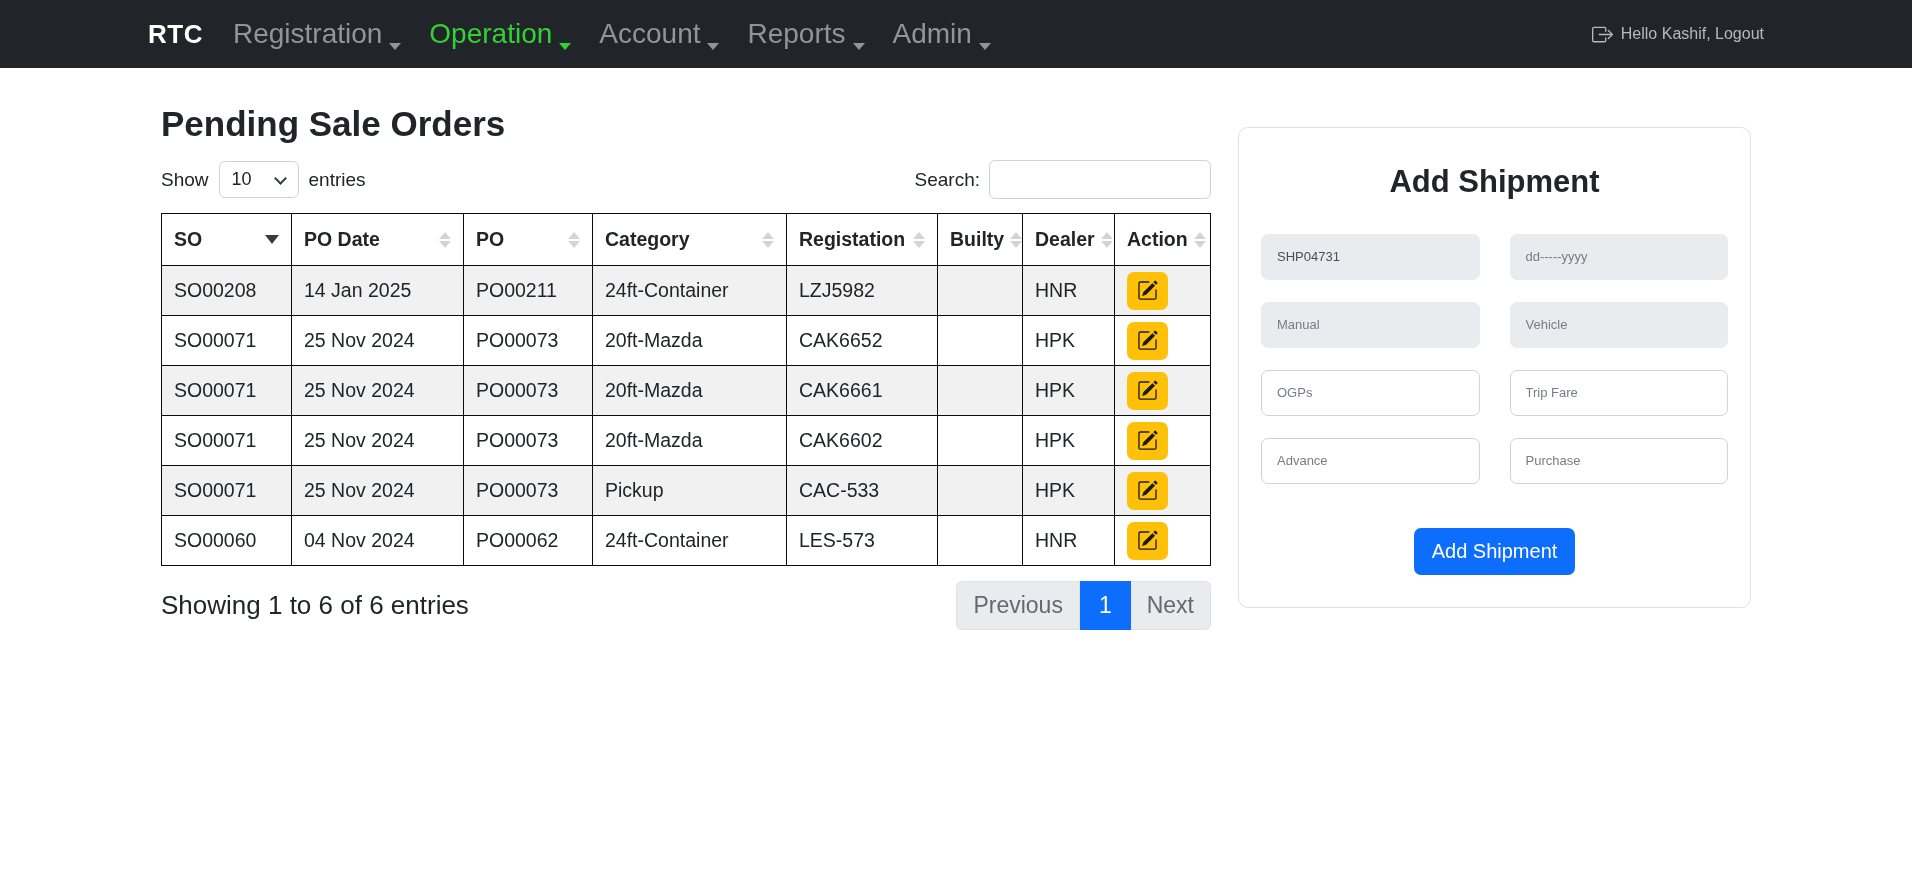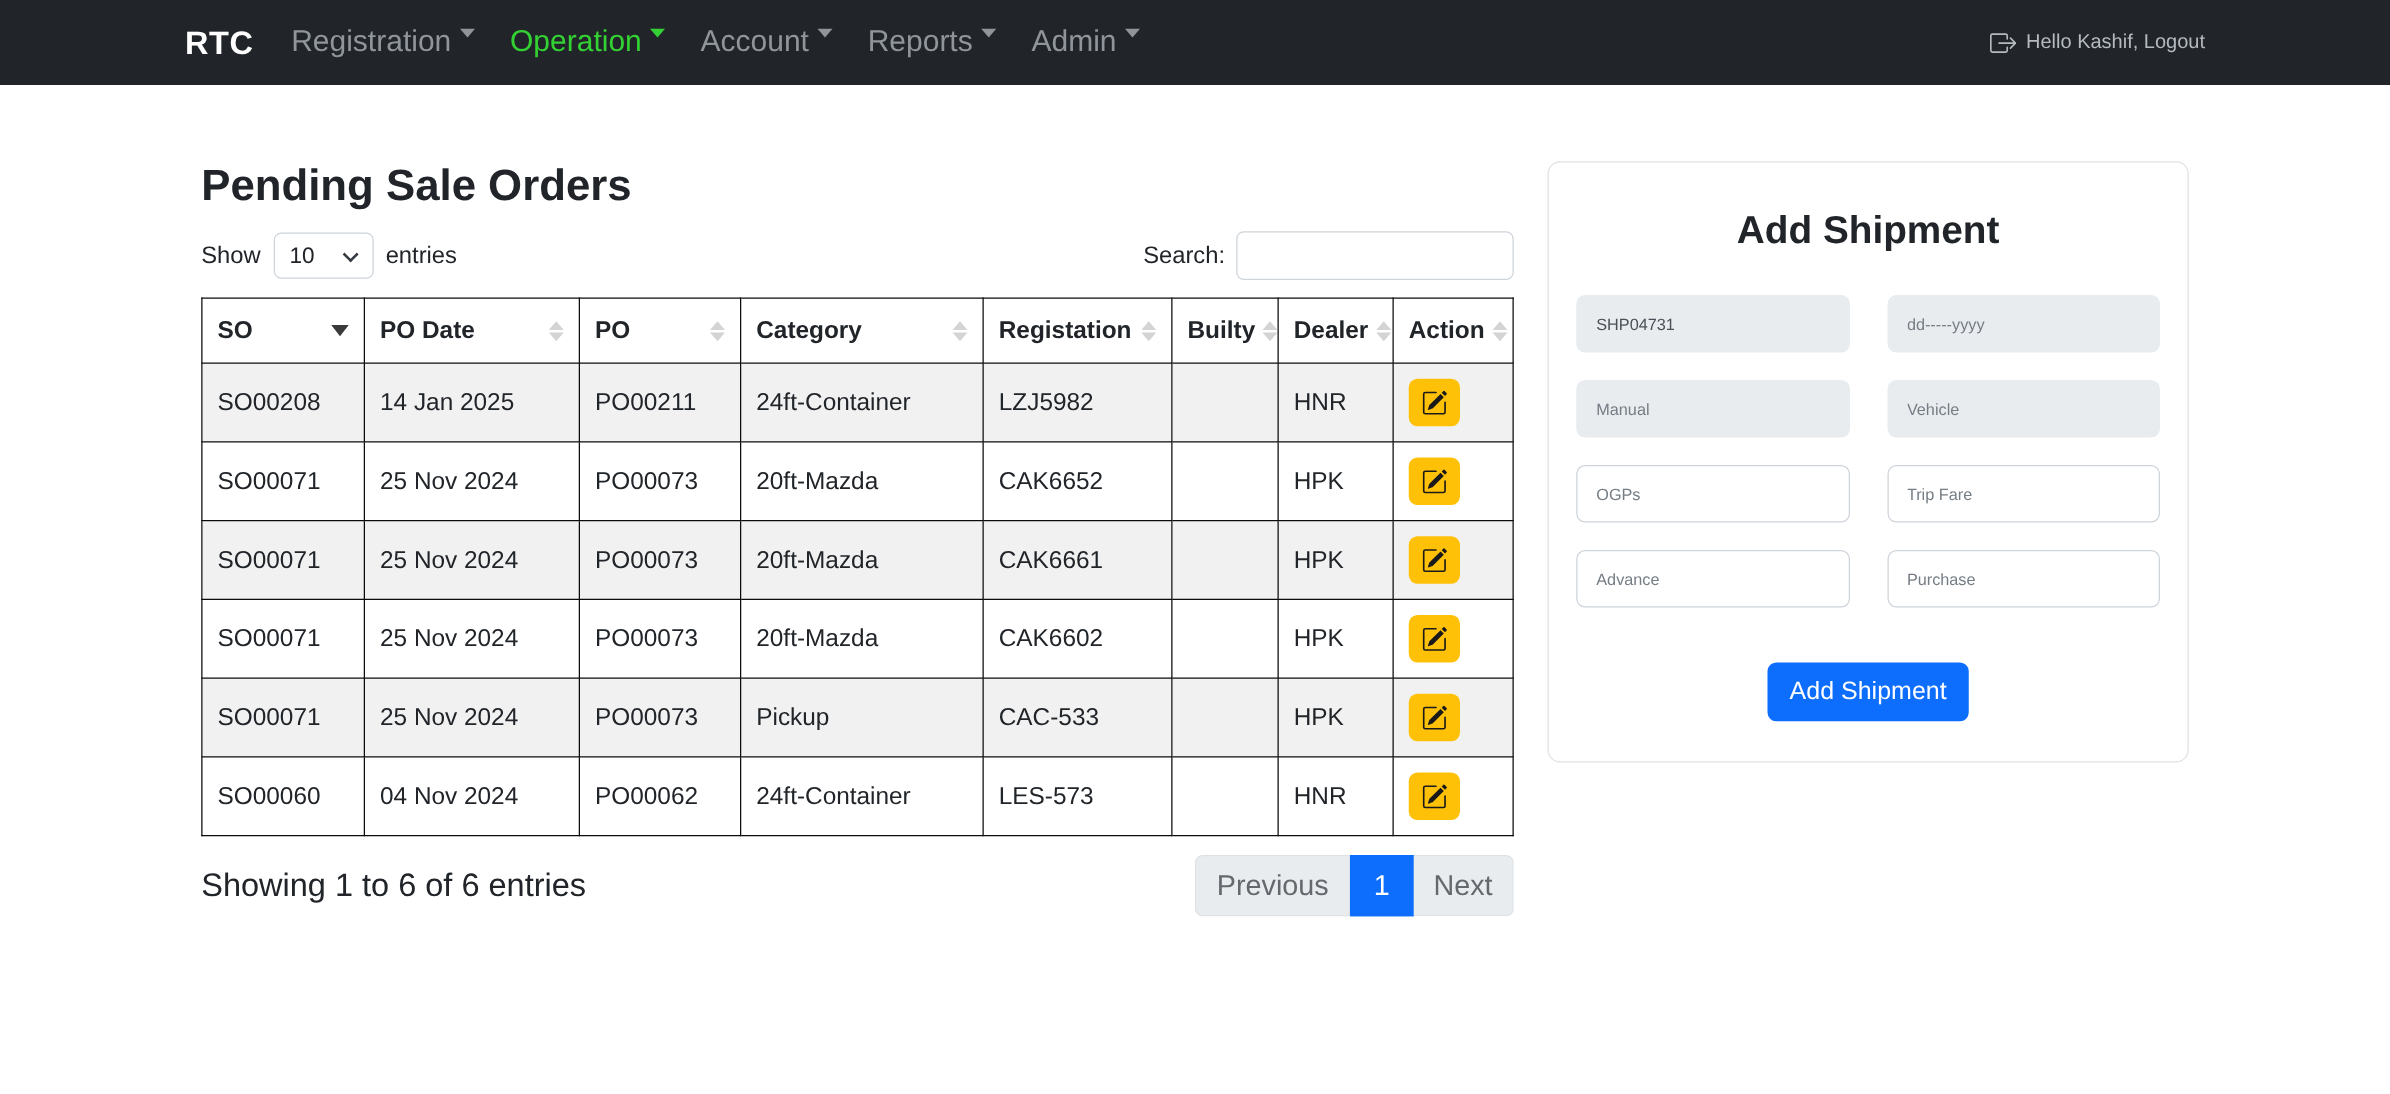--- a/index.html
+++ b/index.html
@@ -4,48 +4,48 @@
 <style>
   * { box-sizing: border-box; margin: 0; padding: 0; }
   html,body { width:1912px; height:875px; background:#fff; overflow:hidden;
     font-family:"Liberation Sans", sans-serif; color:#212529; }
 
   
   .navbar { height:68px; background:var(--navbar-bg,#212529); display:flex; align-items:center; }
   .nav-container { width:1616px; margin:0 auto; display:flex; align-items:center; }
   .brand { color:#fff; font-size:26px; font-weight:600; letter-spacing:.5px; margin-right:30px; cursor:pointer; }
   .nav-links { list-style:none; display:flex; align-items:center; }
-  .nav-item { color:#8f959b; font-size:24px; margin-right:28px; display:flex; align-items:flex-start; gap:7px; cursor:pointer; }
+  .nav-item { color:#8f959b; font-size:28px; margin-right:28px; display:flex; align-items:flex-end; gap:7px; cursor:pointer; }
   .nav-item.active { color:var(--green,#33d133); }
   .caret { width:0; height:0; border-left:6px solid transparent; border-right:6px solid transparent;
     border-top:7px solid currentColor; display:inline-block; margin-top:3px; }
   .nav-user { margin-left:auto; color:#b4bac0; font-size:16px; display:flex; align-items:center; gap:8px; cursor:pointer; }
   .nav-user svg { width:21px; height:21px; }
 
   
-  .content { width:1590px; margin:0 auto; display:flex; gap:27px; padding-top:61px; align-items:flex-start; }
+  .content { width:1590px; margin:0 auto; display:flex; gap:27px; padding-top:36px; align-items:center; }
   .left-col { width:1050px; }
 
   h1.page-title { font-size:35px; font-weight:700; margin-bottom:16px; }
 
   
   .controls { display:flex; justify-content:space-between; align-items:center; margin-bottom:14px; }
   .length-ctl { display:flex; align-items:center; gap:10px; font-size:19px; }
   .mini-select { position:relative; width:80px; height:37px; border:1px solid #ced4da; border-radius:6px;
     display:flex; align-items:center; padding:0 12px; font-size:18px; color:#212529; cursor:pointer; background:#fff; }
   .mini-select .chev { position:absolute; right:13px; top:12px; width:9px; height:9px;
     border-right:2px solid #343a40; border-bottom:2px solid #343a40; transform:rotate(45deg); }
   .search-ctl { display:flex; align-items:center; gap:9px; font-size:19px; }
   .search-ctl input { width:222px; height:39px; border:1px solid #ced4da; border-radius:6px; padding:0 12px; font-size:18px; }
 
   
   table.orders { border-collapse:collapse; width:1050px; table-layout:fixed; }
   table.orders th, table.orders td { border:1px solid #0b0b0b; font-size:19.5px; padding:0 12px; text-align:left; overflow:hidden; }
   table.orders th { height:52px; font-weight:700; }
-  table.orders td { height:63px; }
+  table.orders td { height:50px; }
   tbody tr:nth-child(odd) { background:#f1f1f1; }
   tbody tr:nth-child(even) { background:#fff; }
   .th-inner { display:flex; align-items:center; justify-content:space-between; }
   .sort { display:inline-flex; flex-direction:column; gap:2px; margin-left:6px; }
   .sort i { display:block; width:0; height:0; border-left:6px solid transparent; border-right:6px solid transparent; }
   .sort .up { border-bottom:7px solid #d4d4d4; }
   .sort .down { border-top:7px solid #d4d4d4; }
   .sort.desc .down { border-top-color:#3a3a3a; border-top-width:9px; border-left-width:7px; border-right-width:7px; }
   td.action-cell { text-align:center; }
   .edit-btn { background:var(--warning,#ffc107); border:none; border-radius:7px; width:41px; height:38px;

